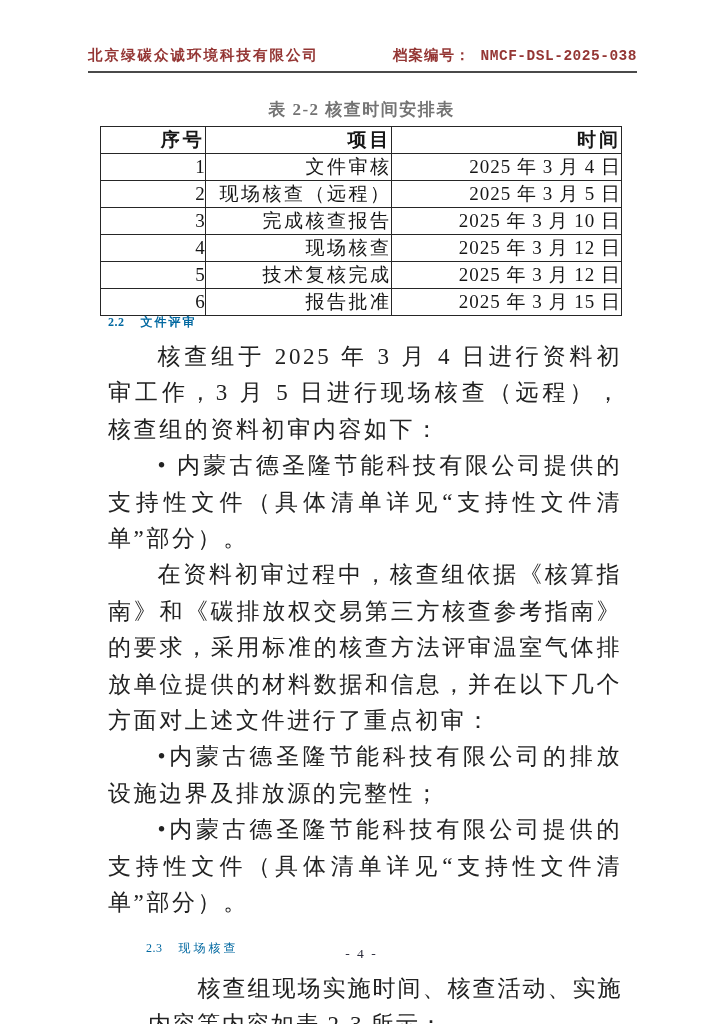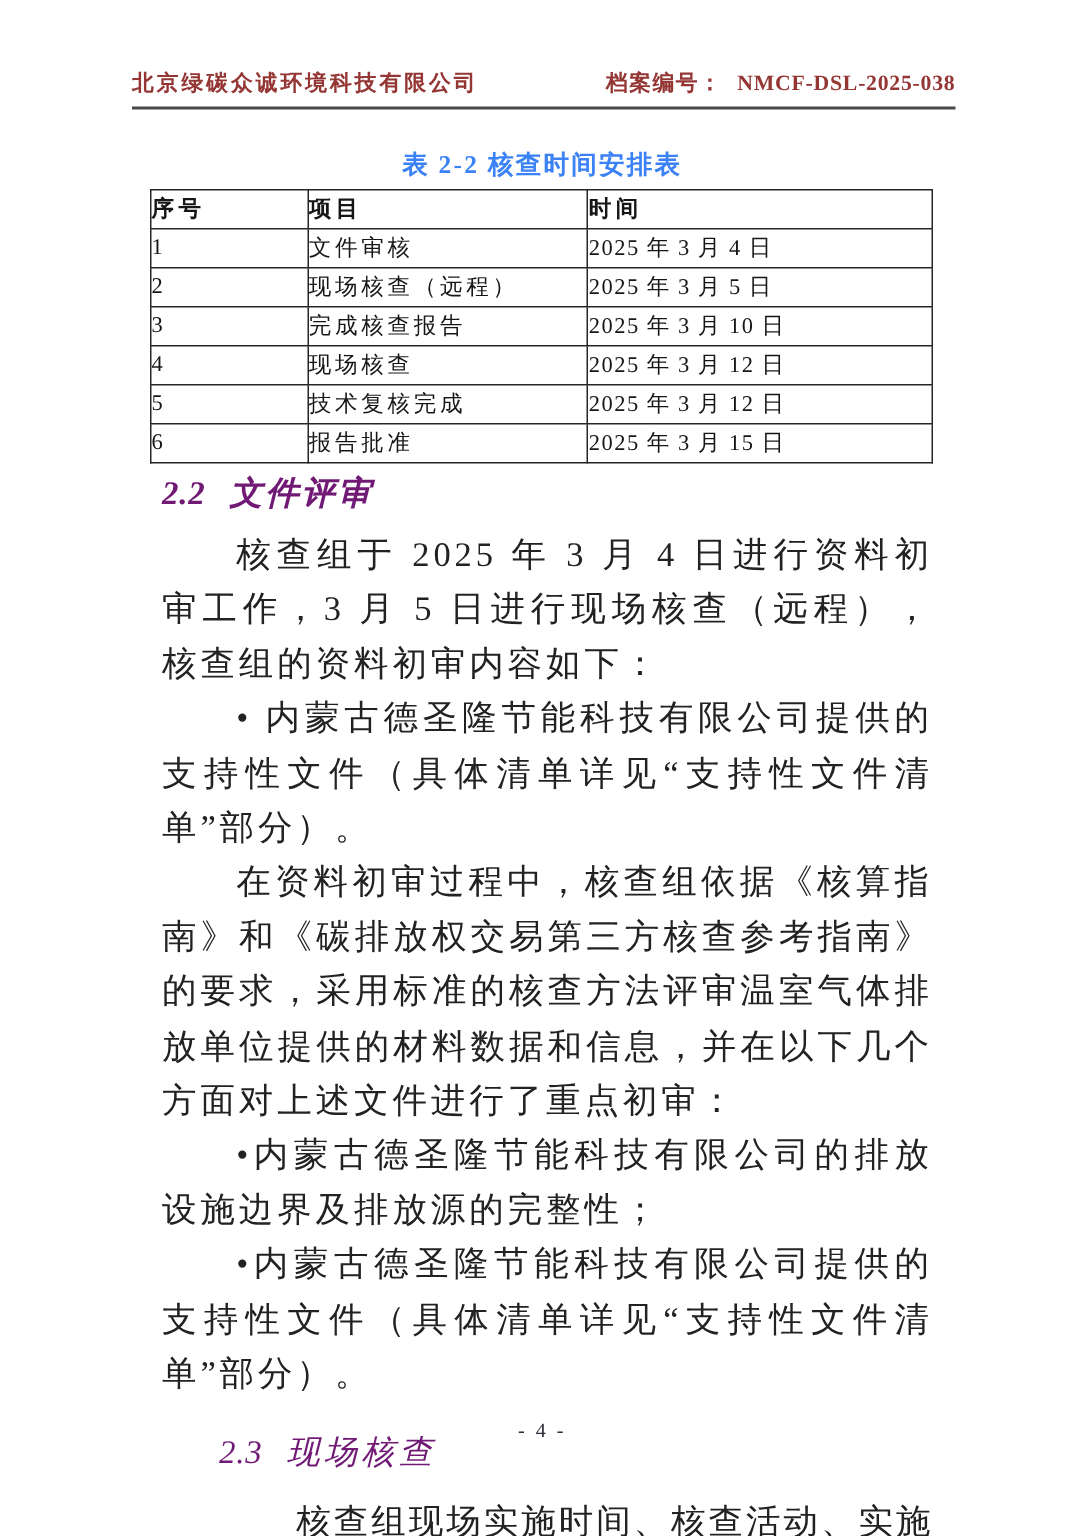--- a/index.html
+++ b/index.html
@@ -13,55 +13,55 @@
   }
 
   
   .doc-header {
     position:absolute; top:46px; left:88px; right:86px;
     display:flex; justify-content:space-between; align-items:baseline;
     color:#943634; font-weight:700; font-size:14.5px;
     white-space:nowrap;
   }
   .company { letter-spacing:2px; }
-  .file-no  { letter-spacing:1px; }
+  .file-no  { letter-spacing:1px;font-family:Liberation Mono, monospace; }
   .file-no-val { margin-left:10px; letter-spacing:0.5px; }
   .header-rule {
     position:absolute; top:71px; left:88px; right:86px;
     height:0; border-top:2px solid #4a4a4a;
   }
 
   
   .table-title {
     position:absolute; top:98px; left:0; width:100%;
     text-align:center; font-weight:700; font-size:17px;
-    letter-spacing:1.5px; color:#3b82f6;
+    letter-spacing:1.5px; color:#737373;
   }
   table.schedule {
     position:absolute; top:126px; left:100px;
     width:522px; border-collapse:collapse;
     border:1.5px solid #262626;
   }
   table.schedule th, table.schedule td {
     border:1px solid #262626;
     height:25px; padding:0;
-    text-align:left; vertical-align:middle;
-    font-size:15px; color:#161616;margin-top:14px;
+    text-align:right; vertical-align:middle;
+    font-size:19px; color:#161616;margin-top:14px;
   }
   table.schedule th { font-weight:700; letter-spacing:3px; }
   td.cn { letter-spacing:2.5px; }
   td.date { letter-spacing:1px; }
 
   
   .content {
     position:absolute; top:314px; left:108px; width:514px;
   }
   .sec-head {
     margin:0 0 8px 0;
-    font-size:22px; color:#701a75; letter-spacing:2px;font-style:italic;
+    font-size:12px; color:#0369a1; letter-spacing:2px;
   }
   .sec-head .sec-num { margin-right:16px; letter-spacing:0.5px; }
   .sec-head.bold  { font-weight:700; }
   .sec-head.plain { font-weight:400; margin:18px 0 14px 38px; letter-spacing:3px; }
   .para {
     margin:0;
     font-size:23px; line-height:36.4px;
     letter-spacing:2.6px;
     text-align:justify;
     text-indent:2.15em;

